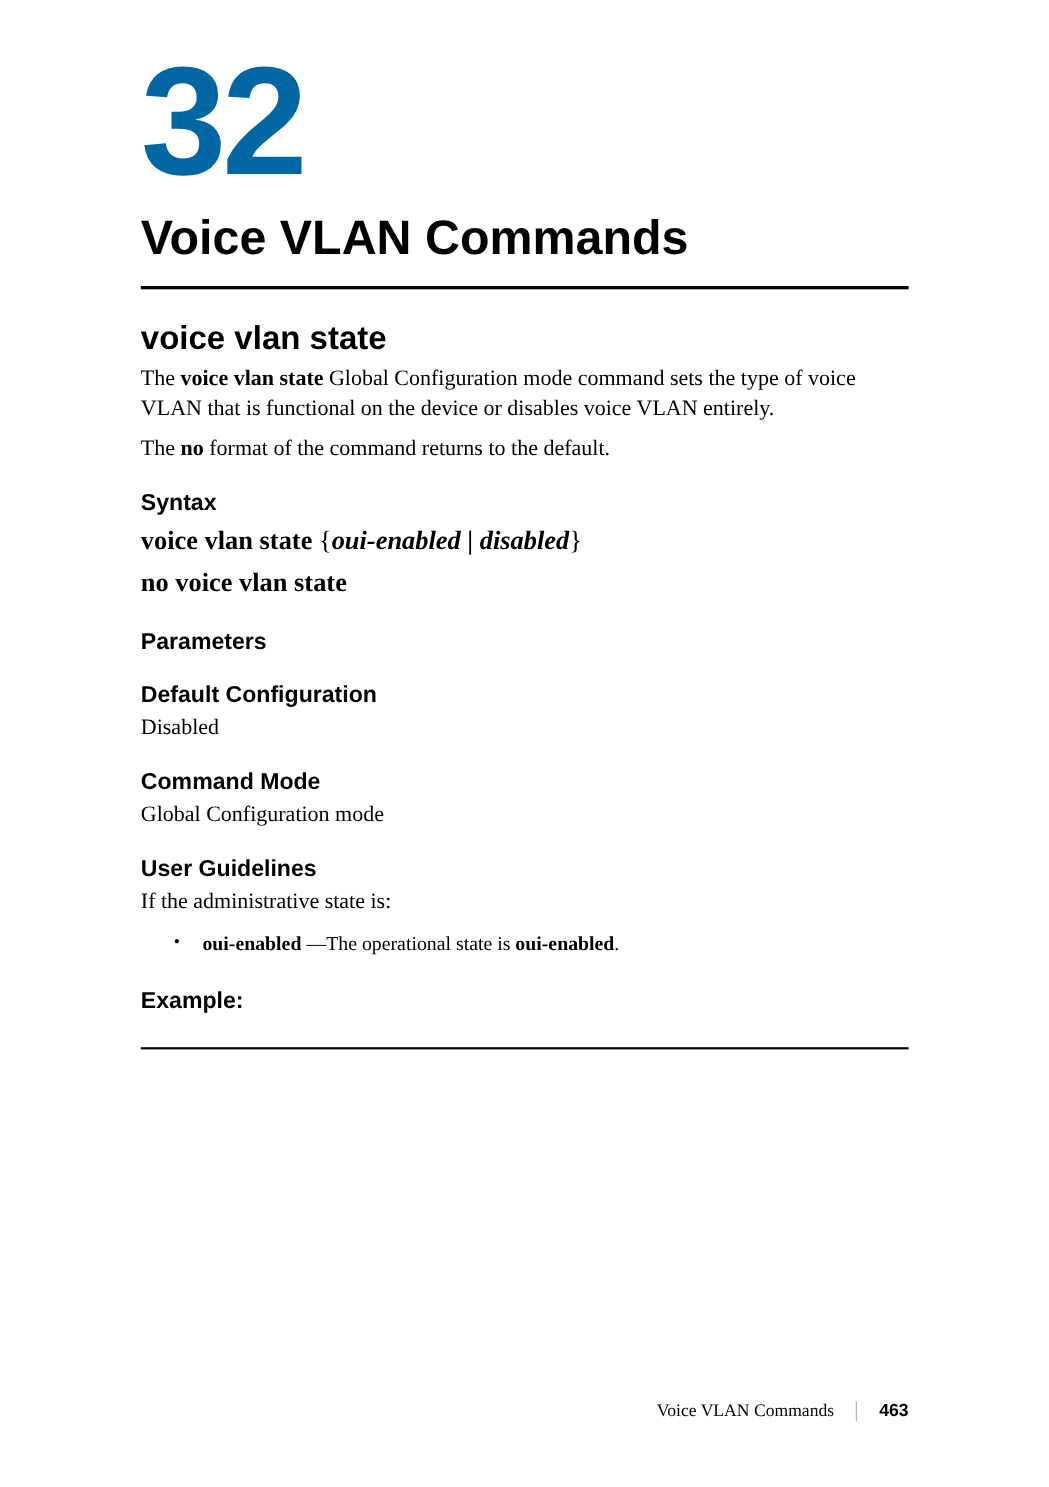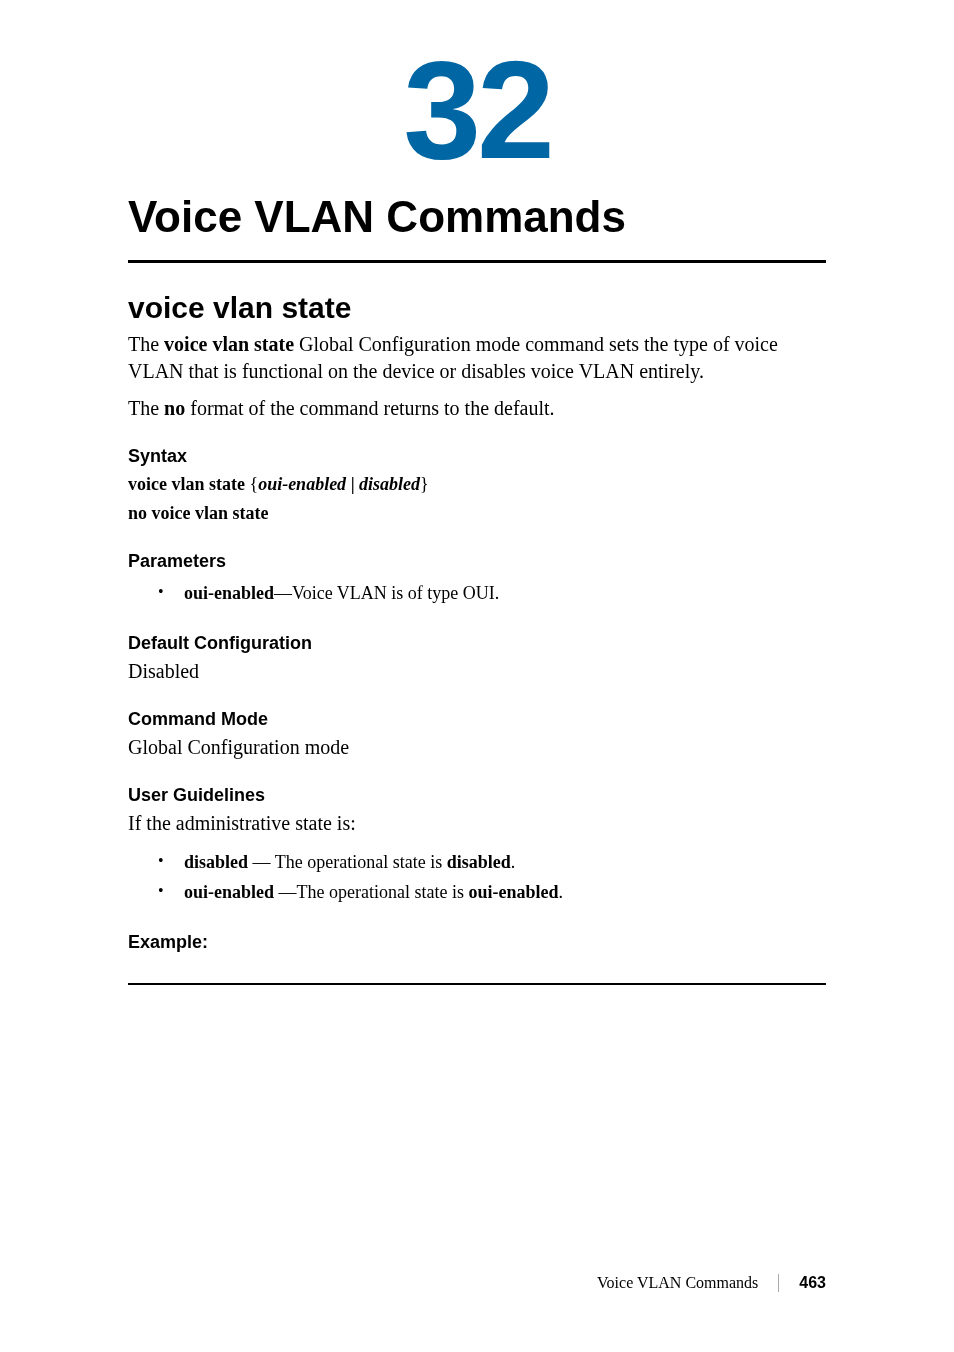--- a/index.html
+++ b/index.html
@@ -14,21 +14,21 @@
       font-family: Georgia, 'Times New Roman', serif;
       color: #000;
       position: relative;
       padding: 40px 128px 60px 128px;
     }
     .chapter-number {
       font-family: 'Helvetica Neue', Helvetica, Arial, sans-serif;
       font-size: 140px;
       font-weight: 700;
       color: #0066a4;
-      text-align: center;
+      text-align: left;
       line-height: 1;
       margin-bottom: 12px;
       letter-spacing: -4px;
     }
     .chapter-title {
       font-family: 'Helvetica Neue', Helvetica, Arial, sans-serif;
       font-size: 44px;
       font-weight: 700;
       color: #000;
       margin-bottom: 18px;
@@ -45,27 +45,27 @@
       color: #000;
       margin-bottom: 6px;
     }
     .body-text {
       font-size: 20px;
       line-height: 1.35;
       margin-bottom: 10px;
     }
     .subsection-title {
       font-family: 'Helvetica Neue', Helvetica, Arial, sans-serif;
-      font-size: 18px;
+      font-size: 21px;
       font-weight: 700;
       margin-top: 24px;
       margin-bottom: 4px;
     }
     .syntax-line {
-      font-size: 18px;
+      font-size: 24px;
       line-height: 1.5;
       margin-bottom: 2px;
     }
     .bold {
       font-weight: 700;
     }
     .italic {
       font-style: italic;
     }
     .bullet-list {
@@ -134,37 +134,31 @@
 </p>
 
 <div class="subsection-title">Syntax</div>
 <div class="syntax-line">
   <span class="bold">voice vlan state </span><span>{</span><span class="bold italic">oui-enabled</span><span class="bold"> | </span><span class="bold italic"> disabled</span><span>}</span>
 </div>
 <div class="syntax-line bold">no voice vlan state</div>
 
 <div class="subsection-title">Parameters</div>
 <ul class="bullet-list">
-  <li>
-    <span class="bold">oui-enabled</span><span>—Voice VLAN is of type OUI.</span>
-  </li>
 </ul>
 
 <div class="subsection-title">Default Configuration</div>
 <p class="body-text">Disabled</p>
 
 <div class="subsection-title">Command Mode</div>
 <p class="body-text">Global Configuration mode</p>
 
 <div class="subsection-title">User Guidelines</div>
 <p class="body-text">If the administrative state is:</p>
 <ul class="bullet-list">
-  <li>
-    <span class="bold">disabled</span><span> — The operational state is </span><span class="bold">disabled</span><span>.</span>
-  </li>
   <li>
     <span class="bold">oui-enabled</span><span> —The operational state is </span><span class="bold">oui-enabled</span><span>.</span>
   </li>
 </ul>
 
 <div class="subsection-title">Example:</div>
 
 <hr class="bottom-rule">
 
 <div class="footer">

